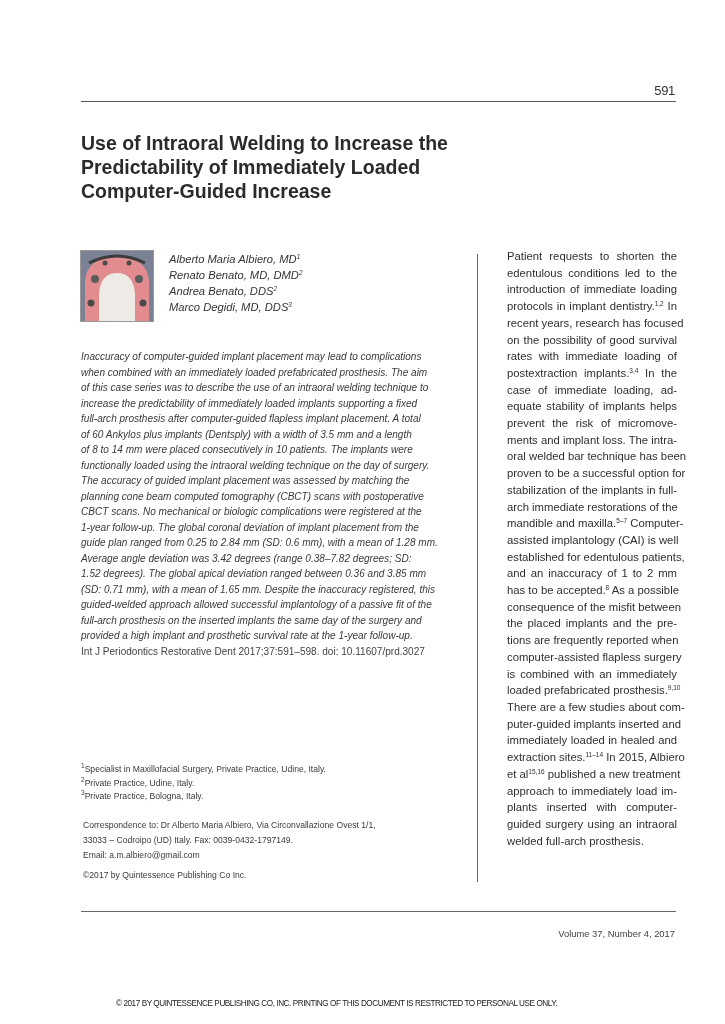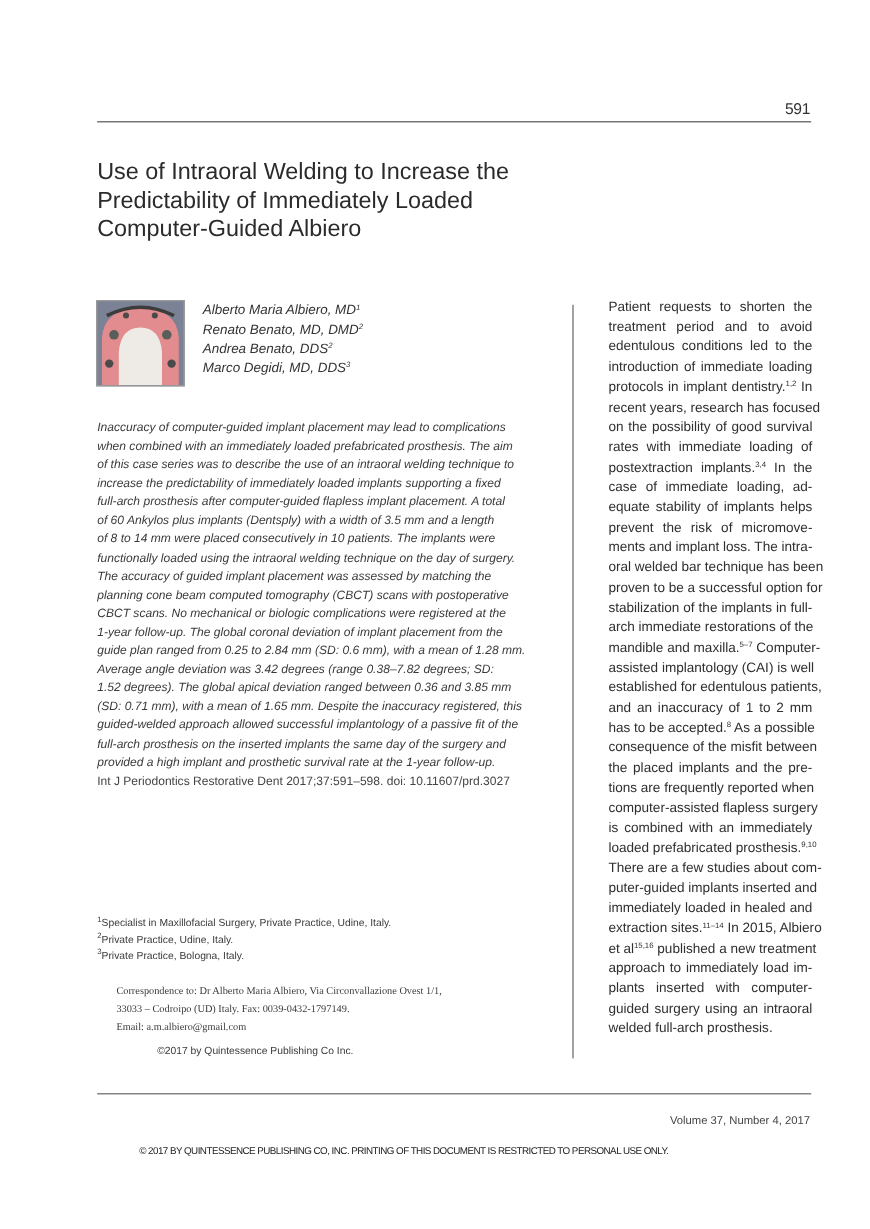--- a/index.html
+++ b/index.html
@@ -1,52 +1,52 @@
 <!DOCTYPE html>
 <html><head>
 <meta charset="utf-8">
 <style>
   html, body { margin: 0; padding: 0; background: #ffffff; }
   body { width: 725px; height: 1024px; position: relative; overflow: hidden;
          font-family: "Liberation Sans", sans-serif; color: #2a2a2a; }
   .page-number { position: absolute; top: 83px; right: 50px; font-size: 13px; color: #333; letter-spacing: -0.3px; }
   .top-rule { position: absolute; top: 101px; left: 81px; width: 595px; height: 1px; background: #555; }
   .title { position: absolute; top: 131px; left: 81px; width: 470px; font-size: 19.5px; line-height: 24px; color: #2b2b2b; }
-  .title div { white-space: nowrap; }
+  .title div { white-space: nowrap; font-weight: bold; }
   .photo { position: absolute; top: 250px; left: 80px; width: 72px; height: 70px; background: #8a8fa0; overflow: hidden; border: 1px solid #999; }
   .authors { position: absolute; top: 251px; left: 169px; font-size: 11.2px; line-height: 16px; font-style: italic; color: #333; }
   .authors div { white-space: nowrap; }
   sup { font-size: 6.5px; vertical-align: 4px; line-height: 0; }
   .abstract { position: absolute; top: 349px; left: 81px; width: 380px; font-size: 10.05px; line-height: 15.5px; font-style: italic; color: #3a3a3a; }
   .abstract div { white-space: nowrap; }
   .citation { font-style: normal; color: #444; }
   .affils { position: absolute; top: 763px; left: 81px; font-size: 8.6px; line-height: 13.5px; color: #3a3a3a; }
   .affils div { white-space: nowrap; }
-  .corresp { position: absolute; top: 818px; left: 97px; font-size: 8.6px; line-height: 14.8px; color: #3a3a3a; font-family: Liberation Serif, serif; }
+  .corresp { position: absolute; top: 818px; left: 83px; font-size: 8.6px; line-height: 14.8px; color: #3a3a3a; }
   .corresp div { white-space: nowrap; }
-  .copyright { position: absolute; top: 870px; left: 83px; font-size: 8.6px; color: #3a3a3a; white-space: nowrap; margin-left: 48px; }
+  .copyright { position: absolute; top: 870px; left: 83px; font-size: 8.6px; color: #3a3a3a; white-space: nowrap; }
   .divider { position: absolute; top: 254px; left: 477px; width: 1px; height: 628px; background: #666; }
   .body-col { position: absolute; top: 248px; left: 487px; width: 190px; font-size: 11.3px; line-height: 16.7px; color: #2f2f2f; }
   .body-col div { white-space: nowrap; text-align: justify; text-align-last: justify; padding-left: 20px; }
   .body-col div.last { text-align-last: left; }
   .bottom-rule { position: absolute; top: 911px; left: 81px; width: 595px; height: 1px; background: #666; }
   .volume { position: absolute; top: 928px; right: 50px; font-size: 9.4px; color: #444; }
   .notice { position: absolute; top: 953px; left: 116px; font-size: 8.2px; line-height: 14px; color: #222; letter-spacing: -0.45px; }
-  .notice div { white-space: nowrap; }
+  .notice div { white-space: nowrap; margin-top: 44px; }
 </style>
 </head>
 <body>
 
 <div class="page-number">591</div>
 <div class="top-rule"></div>
 
 <div class="title">
   <div>Use of Intraoral Welding to Increase the</div>
   <div>Predictability of Immediately Loaded</div>
-  <div>Computer-Guided Albiero</div>
+  <div>Computer-Guided Increase</div>
 </div>
 
 <div class="photo">
   <svg width="72" height="70" viewBox="0 0 72 70">
     <rect x="0" y="0" width="72" height="70" fill="#7c8296"></rect>
     <path d="M4 70 L4 30 Q6 6 36 6 Q66 6 68 30 L68 70 Z" fill="#e38c8f"></path>
     <path d="M8 12 Q36 -2 64 12" stroke="#3c3c3c" stroke-width="3" fill="none"></path>
     <path d="M18 70 L18 42 Q20 22 36 22 Q52 22 54 42 L54 70 Z" fill="#eeeae6"></path>
     <circle cx="14" cy="28" r="4" fill="#5a5e5a"></circle>
     <circle cx="58" cy="28" r="4" fill="#5a5e5a"></circle>
@@ -98,21 +98,20 @@
   <div>33033 – Codroipo (UD) Italy. Fax: 0039-0432-1797149.</div>
   <div>Email: a.m.albiero@gmail.com</div>
 </div>
 
 <div class="copyright">©2017 by Quintessence Publishing Co Inc.</div>
 
 <div class="divider"></div>
 
 <div class="body-col" id="body-col">
     <div><span>Patient requests to shorten the</span></div>
-    <div><span>treatment period and to avoid</span></div>
     <div><span>edentulous conditions led to the</span></div>
     <div><span>introduction of immediate loading</span></div>
     <div><span>protocols in implant dentistry.</span><sup>1,2</sup><span style="white-space: pre;"> In</span></div>
     <div><span>recent years, research has focused</span></div>
     <div><span>on the possibility of good survival</span></div>
     <div><span>rates with immediate loading of</span></div>
     <div><span>postextraction implants.</span><sup>3,4</sup><span style="white-space: pre;"> In the</span></div>
     <div><span>case of immediate loading, ad-</span></div>
     <div><span>equate stability of implants helps</span></div>
     <div><span>prevent the risk of micromove-</span></div>

